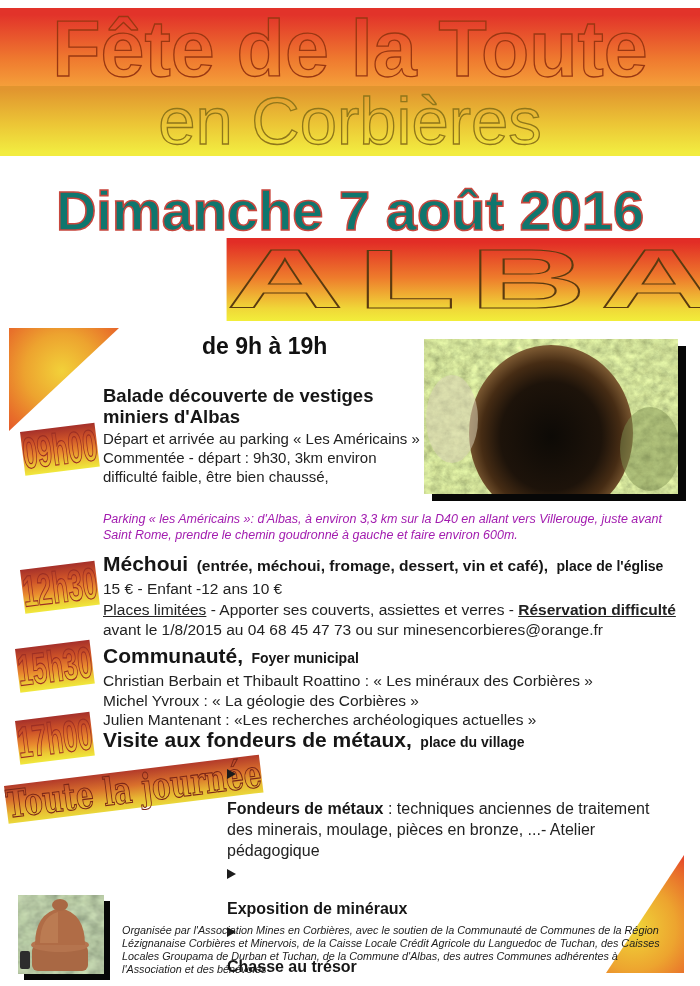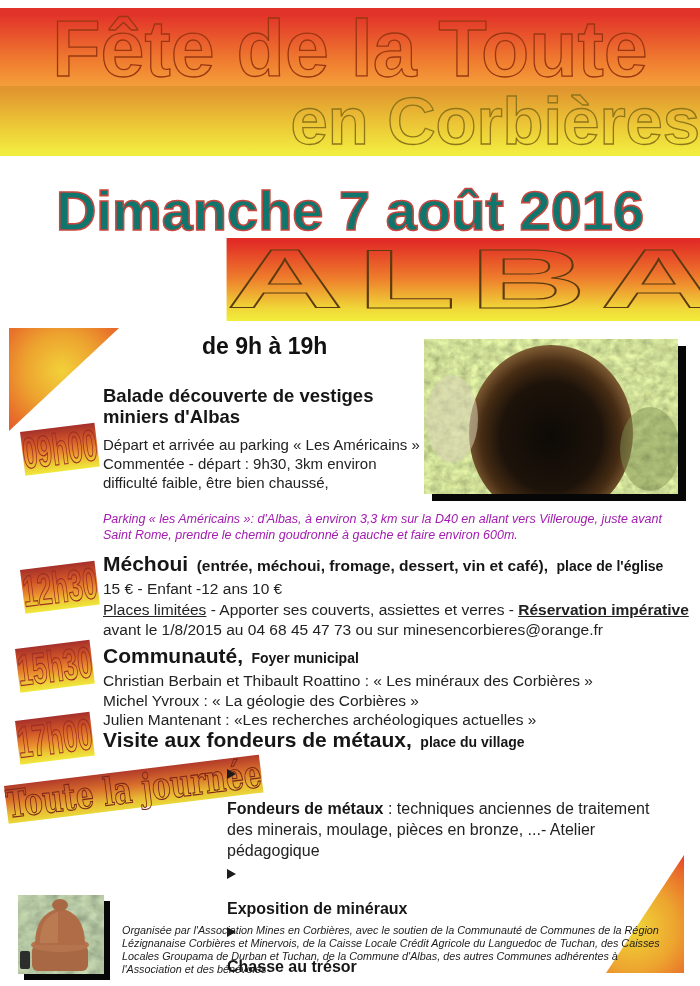--- a/index.html
+++ b/index.html
@@ -8,21 +8,21 @@
 
   
   .gt{-webkit-background-clip:text;background-clip:text;color:transparent;
       -webkit-text-fill-color:transparent;}
 
   
   .t1{position:absolute;top:8px;left:0;right:0;text-align:center;font-weight:bold;
       font-size:79px;line-height:1.05;letter-spacing:0px;
       background:linear-gradient(180deg,#e2332a 8%,#ef7a2f 62%,#f5a03a 95%);
       -webkit-text-stroke:1.3px #993712;}
-  .t2{position:absolute;top:86px;left:0;right:0;text-align:right;font-weight:bold;
+  .t2{position:absolute;top:86px;left:0;right:0;text-align:center;font-weight:normal;
       font-size:67px;line-height:1.05;
       background:linear-gradient(180deg,#e1952f 5%,#ecc636 55%,#f2ec40 95%);
       -webkit-text-stroke:1.3px #8f761a;}
   .date{position:absolute;top:182px;left:0;right:0;text-align:center;font-weight:bold;
       font-size:56px;line-height:1.05;color:#0f766e;-webkit-text-stroke:1.6px #c8473e;}
   .albas-wrap{position:absolute;top:238px;left:0;right:0;text-align:right;}
   .albas{display:inline-block;font-weight:bold;font-size:83px;line-height:1;letter-spacing:7px;
       transform:scaleX(1.95);transform-origin:center top;
       background:linear-gradient(180deg,#e22d26 5%,#ee7c2c 48%,#f0d738 85%,#f2ee3a 100%);
       -webkit-text-stroke:1.1px #5a3a10;}
@@ -54,21 +54,21 @@
   .t-1230{left:20px;top:570px;}
   .t-1530{left:15px;top:649px;}
   .t-1700{left:15px;top:721px;}
 
   
   .block{position:absolute;left:103px;}
   .block p{margin:0;font-size:15.5px;line-height:19px;white-space:nowrap;color:#222;}
   .e1{top:386px;width:335px;}
   .e1 .h1l{font-size:18.5px;font-weight:bold;line-height:20.5px;color:#161616;}
   .e1 p{font-size:15px;line-height:19px;margin-top:0;}
-  .e1 .h1l + p, .e1 .body{margin-top:8px;}
+  .e1 .h1l + p, .e1 .body{margin-top:2px;}
   .note{position:absolute;left:103px;top:511px;width:560px;font-style:italic;
       font-size:12.5px;line-height:16px;color:#a21caf;}
   .hline{white-space:nowrap;color:#161616;margin:0 0 3px 0;}
   .hbig{font-size:21px;font-weight:bold;}
   .hmid{font-size:15.5px;font-weight:bold;margin-left:4px;}
   .hsmall{font-size:14px;font-weight:bold;margin-left:4px;}
   .e2{top:552px;width:582px;}
   .e2 p{line-height:20.5px;}
   .e3{top:644px;width:582px;}
   .e3 p{line-height:19.5px;}
@@ -142,21 +142,21 @@
   <div class="note">Parking « les Américains »: d'Albas, à environ 3,3 km sur la D40 en allant vers Villerouge, juste avant Saint Rome, prendre le chemin goudronné à gauche et faire environ 600m.</div>
 
   <div class="time t-1230 gt">12h30</div>
   <div class="block e2">
     <div class="hline">
       <span class="hbig">Méchoui</span>
       <span class="hmid">(entrée, méchoui, fromage, dessert, vin et café),</span>
       <span class="hsmall">place de l'église</span>
     </div>
     <p>15 € - Enfant -12 ans 10 €</p>
-    <p><span class="ul">Places limitées</span><span> - Apporter ses couverts, assiettes et verres - </span><span class="ulb">Réservation impérative</span></p>
+    <p><span class="ul">Places limitées</span><span> - Apporter ses couverts, assiettes et verres - </span><span class="ulb">Réservation difficulté</span></p>
     <p>avant le 1/8/2015 au 04 68 45 47 73 ou sur minesencorbieres@orange.fr</p>
   </div>
 
   <div class="time t-1530 gt">15h30</div>
   <div class="block e3">
     <div class="hline">
       <span class="hbig">Communauté,</span>
       <span class="hsmall">Foyer municipal</span>
     </div>
     <p>Christian Berbain et Thibault Roattino : « Les minéraux des Corbières »</p>

